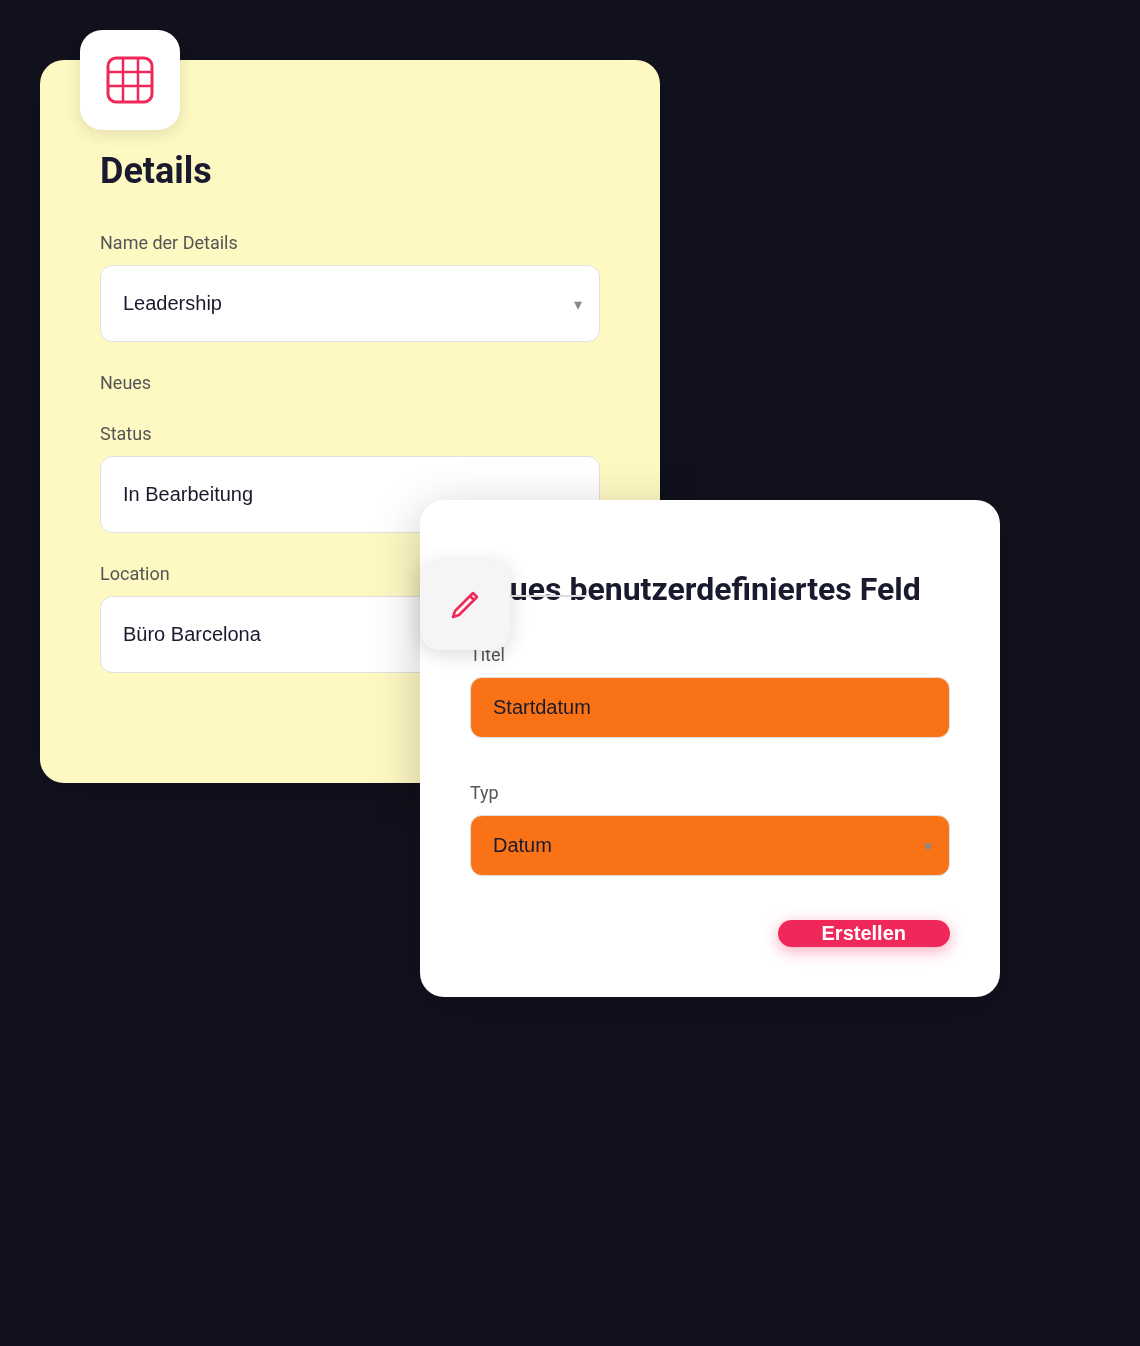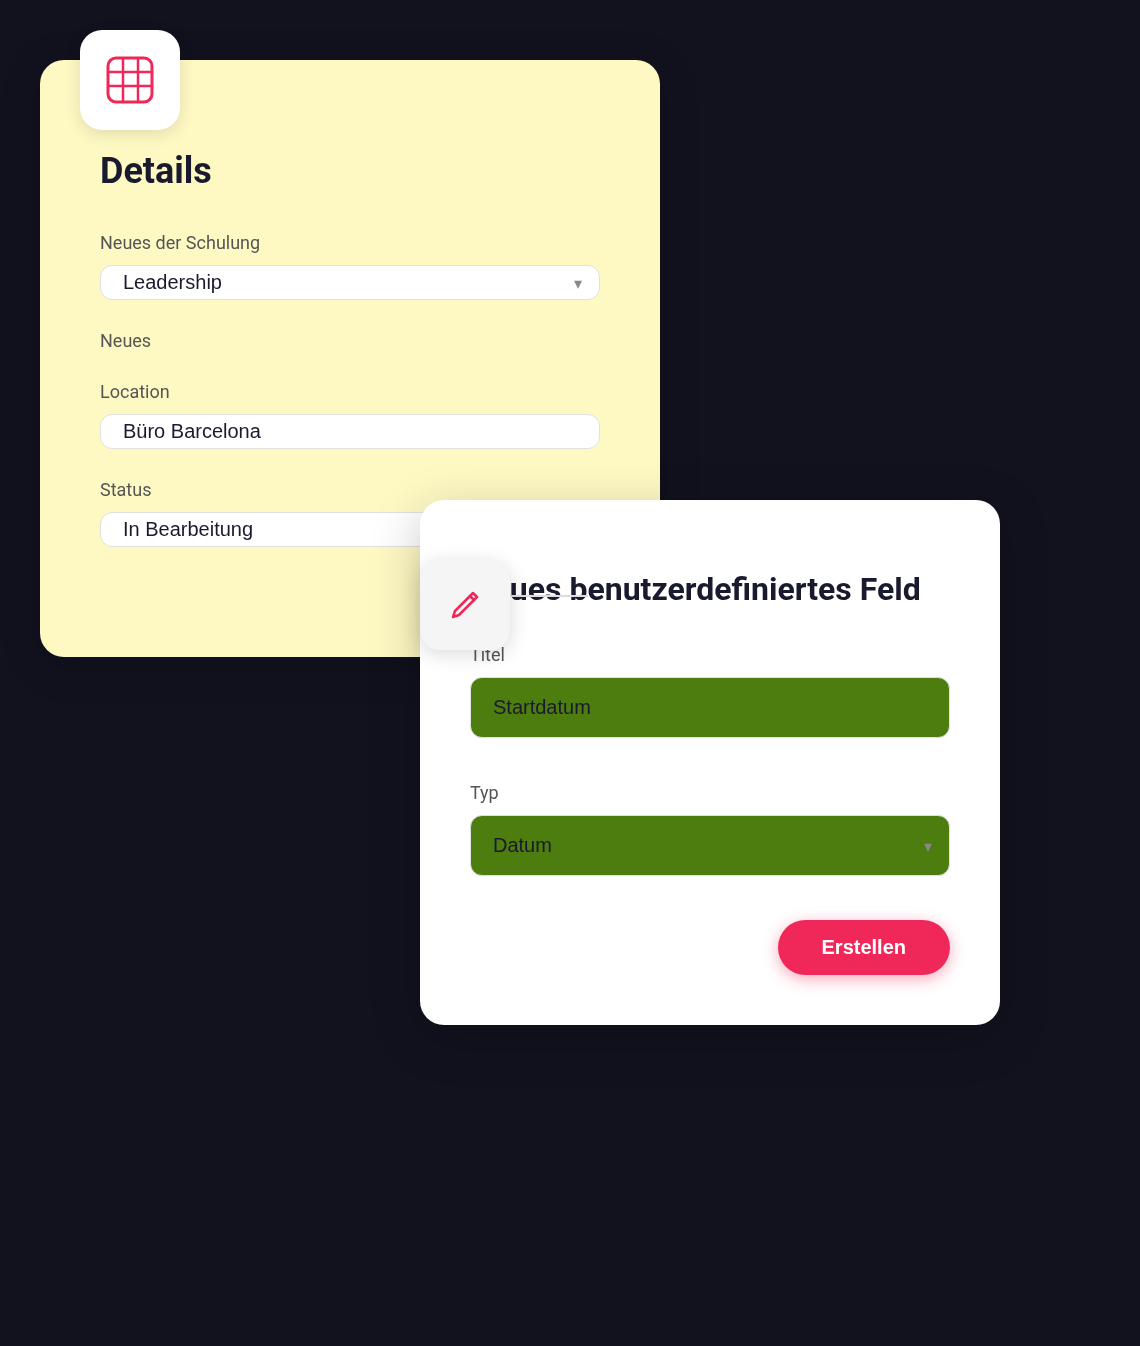--- a/index.html
+++ b/index.html
@@ -72,21 +72,21 @@
       font-size: 18px;
       color: #555;
       margin-bottom: 12px;
       display: block;
     }
 
     .field-input {
       width: 100%;
       border: 1.5px solid #e0e0e0;
       border-radius: 12px;
-      padding: 5px 22px;
+      padding: 26px 22px;
       font-size: 20px;
       color: #1a1a2e;
       background: #fff;
       appearance: none;
       outline: none;
     }
 
     .field-select-wrapper {
       position: relative;
     }
@@ -171,21 +171,21 @@
       display: block;
     }
 
     .modal-field-input {
       width: 100%;
       border: 1.5px solid #e0e0e0;
       border-radius: 12px;
       padding: 18px 22px;
       font-size: 20px;
       color: #1a1a2e;
-      background: #4d7c0f;
+      background: #f97316;
       outline: none;
     }
 
     .modal-select-wrapper {
       position: relative;
     }
 
     .modal-select-wrapper .modal-field-input {
       cursor: pointer;
       padding-right: 50px;
@@ -205,21 +205,21 @@
       display: flex;
       justify-content: flex-end;
       margin-top: 40px;
     }
 
     .erstellen-btn {
       background: #f0285a;
       color: #fff;
       border: none;
       border-radius: 50px;
-      padding: 16px 44px;
+      padding: 2px 44px;
       font-size: 20px;
       font-weight: 600;
       cursor: pointer;
       box-shadow: 0 4px 16px rgba(240, 40, 90, 0.4);
     }
   </style>
 </head>
 <body>
 
 <div class="bg-dark"></div>
@@ -232,39 +232,39 @@
       <line x1="4" y1="18" x2="48" y2="18" stroke="#f0285a" stroke-width="2.5"></line>
       <line x1="4" y1="32" x2="48" y2="32" stroke="#f0285a" stroke-width="2.5"></line>
       <line x1="19" y1="4" x2="19" y2="48" stroke="#f0285a" stroke-width="2.5"></line>
       <line x1="34" y1="4" x2="34" y2="48" stroke="#f0285a" stroke-width="2.5"></line>
     </svg>
   </div>
 
   <h1 class="card-title">Details</h1>
 
   <div class="field-group">
-    <label class="field-label">Neues der Schulung</label>
+    <label class="field-label">Name der Details</label>
     <div class="field-select-wrapper">
       <input class="field-input" type="text" readonly="" value="Leadership" style="">
       <span class="chevron-icon">▾</span>
     </div>
   </div>
 
   <div class="field-group">
     <label class="field-label">Neues</label>
   </div>
 
   <div class="field-group">
+    <label class="field-label">Status</label>
+    <input class="field-input" type="text" value="In Bearbeitung" style="">
+  </div>
+
+  <div class="field-group">
     <label class="field-label">Location</label>
     <input class="field-input" type="text" value="Büro Barcelona" style="">
-  </div>
-
-  <div class="field-group">
-    <label class="field-label">Status</label>
-    <input class="field-input" type="text" value="In Bearbeitung" style="">
   </div>
 </div>
 
 <div class="edit-btn">
   <svg viewBox="0 0 40 40" fill="none" xmlns="http://www.w3.org/2000/svg">
     <path d="M28 8L32 12L14 30L8 32L10 26L28 8Z" stroke="#f0285a" stroke-width="2.5" stroke-linecap="round" stroke-linejoin="round" fill="none"></path>
     <path d="M25 11L29 15" stroke="#f0285a" stroke-width="2.5" stroke-linecap="round"></path>
   </svg>
 </div>
 

